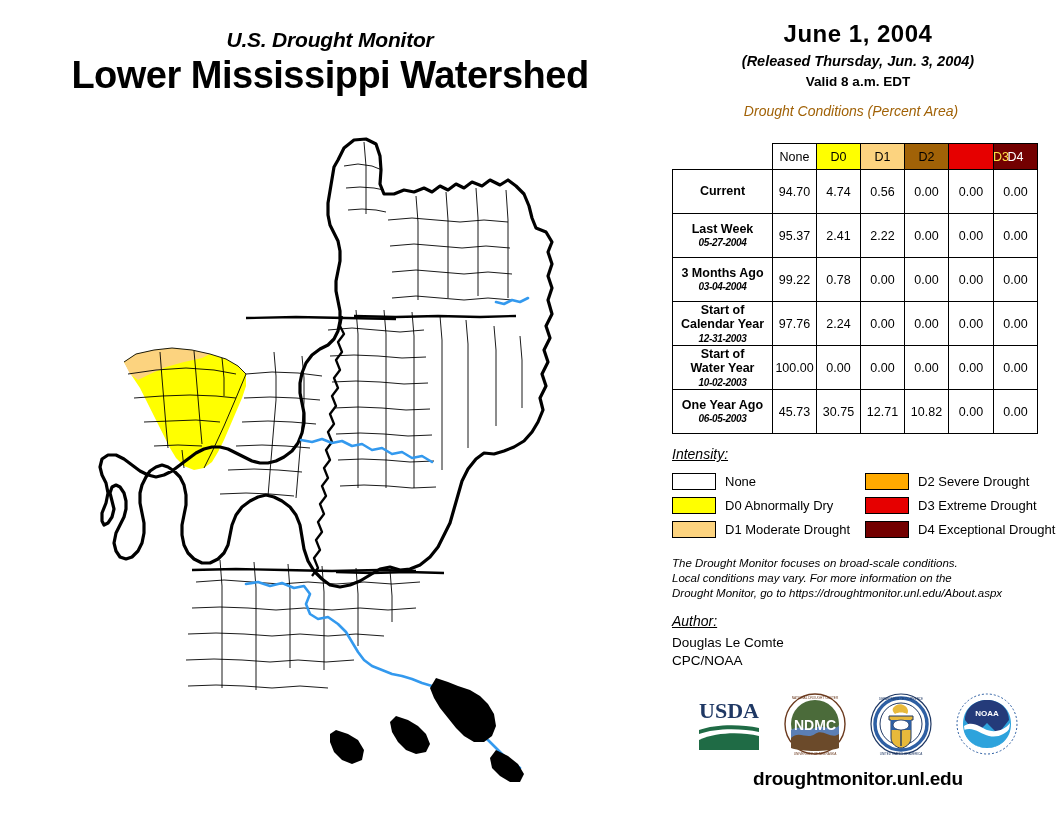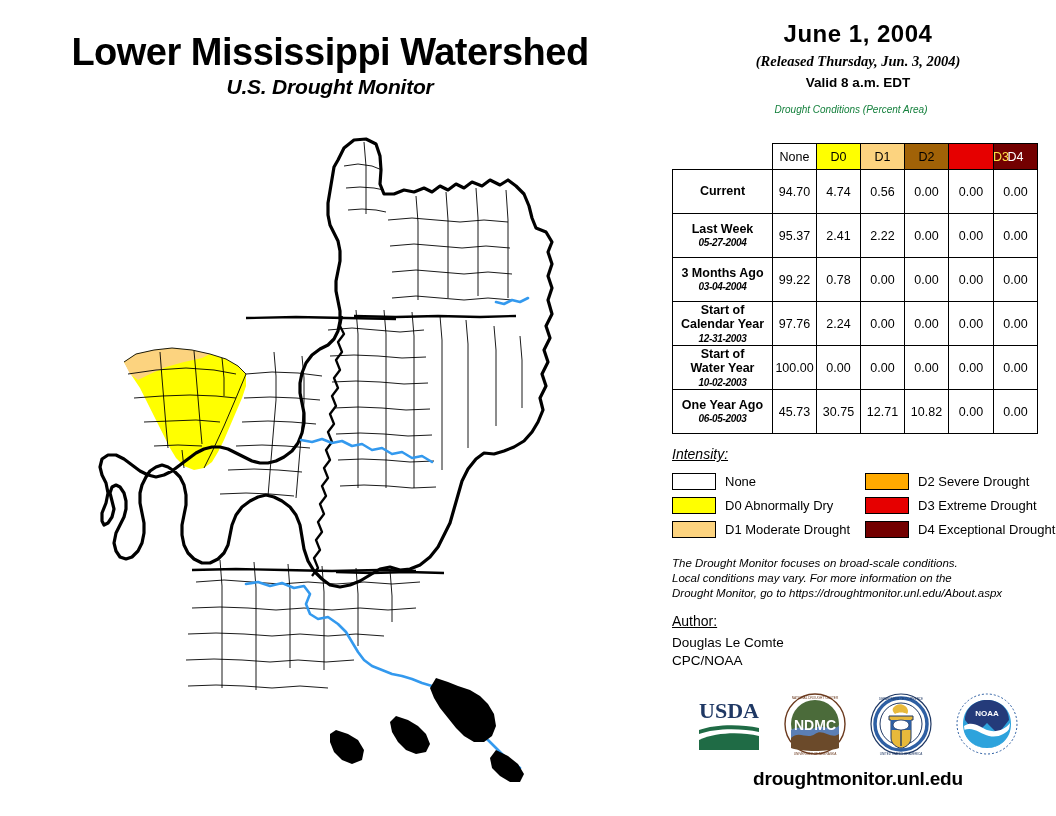--- a/index.html
+++ b/index.html
@@ -56,31 +56,31 @@
     left: 660px; top: 0;
     width: 396px; height: 816px;
   }
   #date-block { text-align: center; padding-top: 20px; }
   #dm-date {
     font-size: 24px; font-weight: bold; color: #000;
     letter-spacing: 0.5px;
   }
   #dm-released {
     font-size: 14.5px; font-weight: bold; font-style: italic;
-    color: #000; margin-top: 5px; font-family: Liberation Serif, serif;
+    color: #000; margin-top: 5px;
   }
   #dm-valid {
     font-size: 13.5px; font-weight: bold; color: #000; margin-top: 5px;
   }
 
   #table-caption {
     text-align: center;
-    font-size: 10px;
+    font-size: 14px;
     font-style: italic;
-    color: #15803d;
+    color: #a16207;
     margin-top: 14px;
     padding-right: 14px;
   }
 
   
   #drought-table {
     position: absolute;
     left: 12px; top: 143px;
     width: 364px;
     border-collapse: collapse;
@@ -154,21 +154,21 @@
     font-style: italic;
     color: #000;
     line-height: 1.32;
   }
   #author-section {
     position: absolute;
     left: 12px; top: 613px;
     width: 380px;
   }
   #author-heading {
-    font-size: 14px; 
+    font-size: 14px; font-style: italic;
     text-decoration: underline; color: #000;
     margin-bottom: 5px;
   }
   .author-line { font-size: 13.5px; color: #000; line-height: 1.35; }
 
   
   #logos-row {
     position: absolute;
     left: 0; top: 690px;
     width: 396px;
@@ -190,22 +190,22 @@
   }
 </style>
 </head>
 <body>
 
 <div id="page">
 
   <div id="map-panel">
 
     <div id="map-title-block">
+      <div id="map-supertitle">U.S. Drought Monitor</div>
       <div id="map-maintitle">Lower Mississippi Watershed</div>
-      <div id="map-supertitle">U.S. Drought Monitor</div>
     </div>
 
     <div id="map-svg-wrap">
       <svg viewBox="0 0 470 670" width="470" height="670" xmlns="http://www.w3.org/2000/svg">
         <defs>
           <clipPath id="clipWatershed">
             <path d="M 48,243 L 62,234 L 96,231 L 126,233 L 150,228 L 166,231 L 178,227 L 192,232
                      L 205,229 L 216,236 L 222,250 L 219,262 L 222,276 L 216,292 L 219,306
                      L 226,316 L 229,330 L 224,346 L 215,352 L 213,365 L 205,372 L 200,384
                      L 190,393 L 184,404 L 176,418 L 168,432 L 160,440 L 152,452 L 150,466

